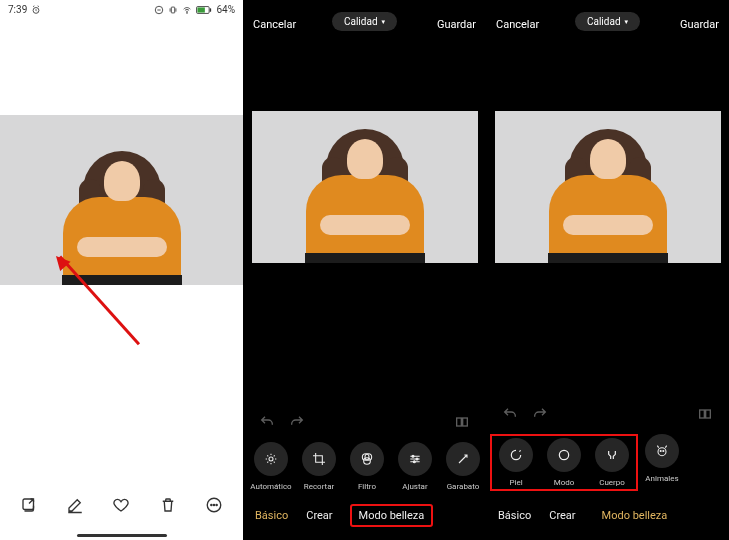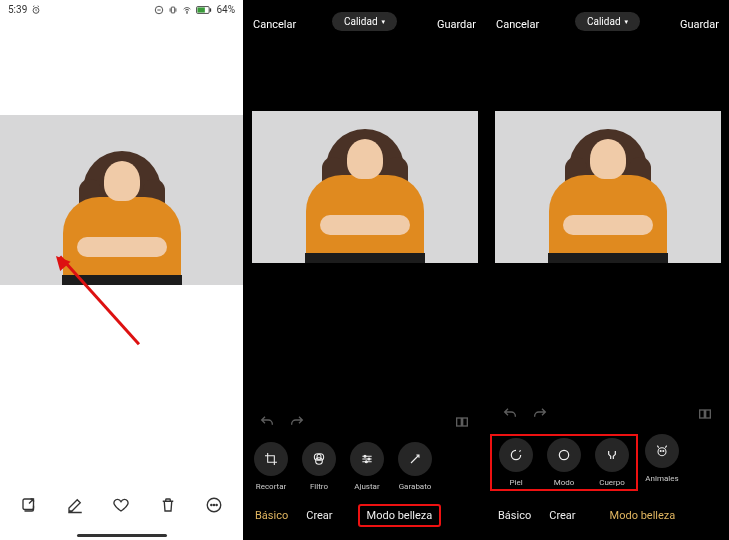--- a/index.html
+++ b/index.html
@@ -46,34 +46,34 @@
   .history-row svg { width:16px; height:16px;}
   .history-spacer { flex:1;}
   .tool-row { display: flex; padding: 0 4px 4px; overflow: hidden; }
   .tool { flex: 0 0 48px; display:flex; flex-direction:column; align-items:center; gap:6px;}
   .tool-circle { width: 34px; height: 34px; border-radius: 50%; background: #262626; display:flex; align-items:center; justify-content:center; color:#eee; }
   .tool-circle svg { width: 16px; height: 16px; }
   .tool-label { font-size: 8px; color: #ccc; white-space: nowrap; }
   .mode-row { display:flex; gap:18px; padding: 10px 12px 14px; font-size: 11px; align-items:center;}
   .mode-row .basico { color: #e0b560; }
   .mode-row .crear { color: #eee; }
-  .mode-row .belleza { color: #eee; padding: 4px 8px; margin-left: 8px; }
+  .mode-row .belleza { color: #eee; padding: 4px 8px; }
   .mode-row.right-sel .belleza { color: #e0b560; }
   .hl-red { outline: 2px solid #e11; outline-offset: -1px; border-radius:2px;}
   .hl-red-box { border: 2px solid #e11; border-radius:0; }
   .hair-wave-l{position:absolute;left:-4px;top:28px;width:22px;height:46px;background:#4a3226;border-radius:20px;}
   .hair-wave-r{position:absolute;right:-4px;top:28px;width:22px;height:46px;background:#4a3226;border-radius:20px;}
 </style>
 </head>
 <body>
 
 <div class="panel panel-left">
   <div class="status-bar">
     <div class="status-left">
-      <span>5:39</span>
+      <span>7:39</span>
       <svg viewBox="0 0 24 24" width="10" height="10" fill="none" stroke="#333" stroke-width="2">
           <circle cx="12" cy="13" r="7"></circle>
           <path d="M12 10v3l2 2M5 4l3-2M19 4l-3-2"></path>
         </svg>
     </div>
     <div class="status-right">
       <svg width="10" height="10" viewBox="0 0 24 24" fill="none" stroke="#333" stroke-width="2">
           <circle cx="12" cy="12" r="9"></circle>
           <path d="M8 12h8"></path>
         </svg>
@@ -163,20 +163,29 @@
     <span><svg viewBox="0 0 24 24" fill="none" stroke="#aaa" stroke-width="2">
           <path d="M15 14l5-5-5-5M20 9H10a6 6 0 00-6 6v1"></path>
         </svg></span>
     <div class="history-spacer"></div>
     <span><svg viewBox="0 0 24 24" fill="none" stroke="#aaa" stroke-width="2">
           <rect x="4" y="6" width="7" height="12"></rect>
           <rect x="13" y="6" width="7" height="12"></rect>
         </svg></span>
   </div>
   <div class="tool-row">
+    <div class="tool">
+        <div class="tool-circle">
+          <svg viewBox="0 0 24 24" fill="none" stroke="#eee" stroke-width="1.6">
+            <circle cx="12" cy="12" r="3"></circle>
+            <path d="M12 4v2M12 18v2M4 12h2M18 12h2M6.5 6.5l1.4 1.4M16.1 16.1l1.4 1.4M6.5 17.5l1.4-1.4M16.1 7.9l1.4-1.4"></path>
+          </svg>
+        </div>
+        <div class="tool-label">Automático</div>
+      </div>
     <div class="tool">
         <div class="tool-circle">
           <svg viewBox="0 0 24 24" fill="none" stroke="#eee" stroke-width="1.6">
             <path d="M7 3v14h14M3 7h14v14"></path>
           </svg>
         </div>
         <div class="tool-label">Recortar</div>
       </div>
     <div class="tool">
         <div class="tool-circle">

